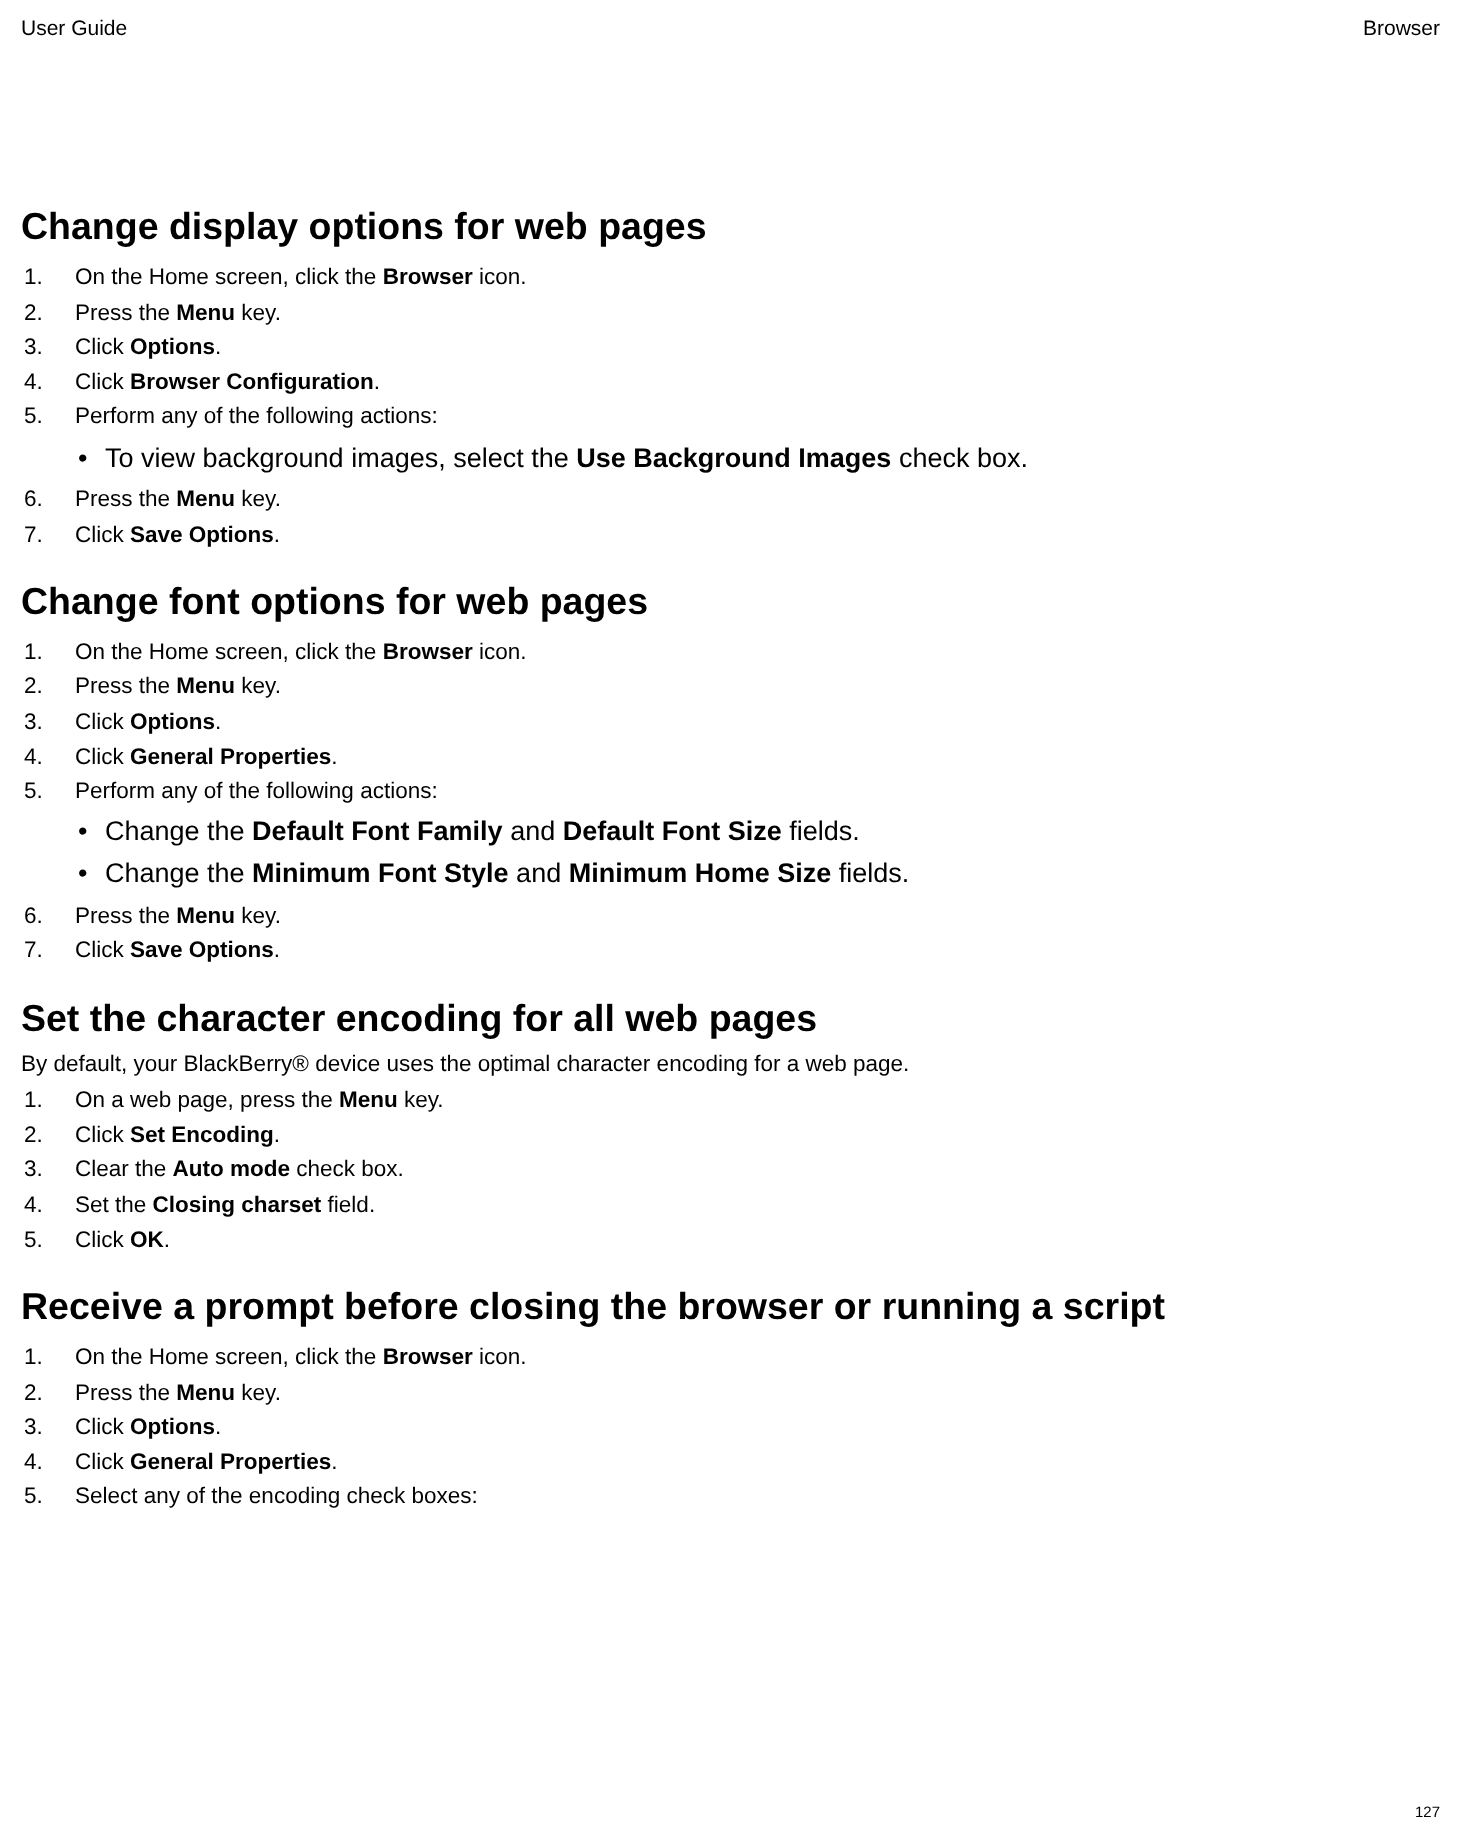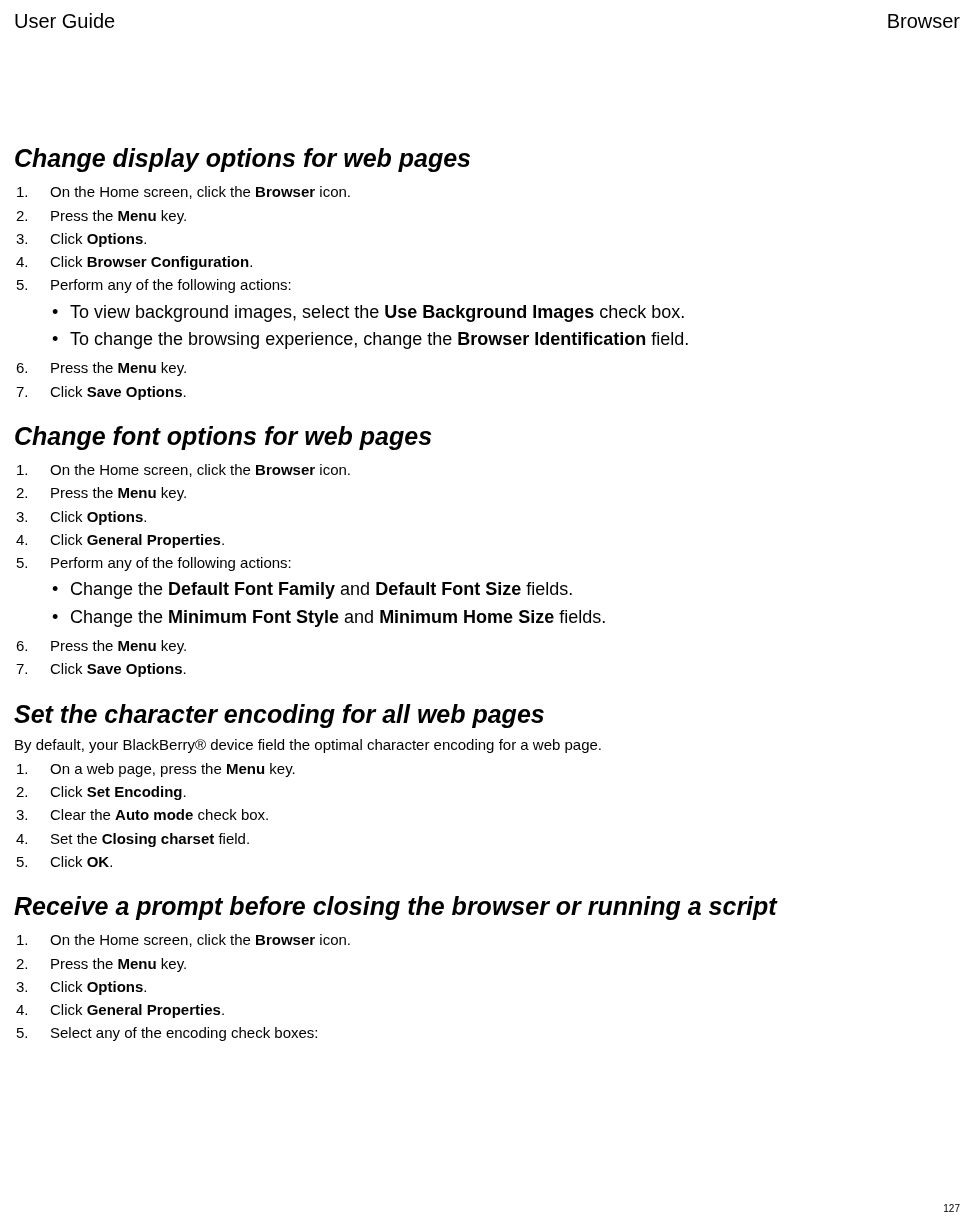--- a/index.html
+++ b/index.html
@@ -12,29 +12,28 @@
   .page {
     width: 974px;
     height: 1228px;
     position: relative;
     box-sizing: border-box;
     padding: 10px 14px 0 14px;
   }
   .header {
     display: flex;
     justify-content: space-between;
-    font-size: 20px;
+    font-size: 14px;
     margin-bottom: 110px;
   }
   h2.section-title {
     font-size: 25px;
     font-weight: 700;
     margin: 18px 0 6px 0;
     line-height: 1.25;
-    font-style: italic;
   }
   .intro {
     font-size: 15px;
     margin: 4px 0 4px 0;
   }
   ol.steps {
     list-style: none;
     padding: 0;
     margin: 0 0 8px 0;
     counter-reset: step;
@@ -90,21 +89,20 @@
   <div id="content">
       <div class="section">
         <h2 class="section-title">Change display options for web pages</h2>
         <ol class="steps">
           <li><span>On the Home screen, click the </span><span class="b">Browser</span><span> icon.</span></li>
           <li><span>Press the </span><span class="b">Menu</span><span> key.</span></li>
           <li><span>Click </span><span class="b">Options</span><span>.</span></li>
           <li><span>Click </span><span class="b">Browser Configuration</span><span>.</span></li>
           <li><span>Perform any of the following actions:</span><ul class="sub">
               <li><span>To view background images, select the </span><span class="b">Use Background Images</span><span> check box.</span></li>
-              <li><span>To change the browsing experience, change the </span><span class="b">Browser Identification</span><span> field.</span></li>
             </ul></li>
           <li><span>Press the </span><span class="b">Menu</span><span> key.</span></li>
           <li><span>Click </span><span class="b">Save Options</span><span>.</span></li>
         </ol>
       </div>
       <div class="section">
         <h2 class="section-title">Change font options for web pages</h2>
         <ol class="steps">
           <li><span>On the Home screen, click the </span><span class="b">Browser</span><span> icon.</span></li>
           <li><span>Press the </span><span class="b">Menu</span><span> key.</span></li>
@@ -113,21 +111,21 @@
           <li><span>Perform any of the following actions:</span><ul class="sub">
               <li><span>Change the </span><span class="b">Default Font Family</span><span> and </span><span class="b">Default Font Size</span><span> fields.</span></li>
               <li><span>Change the </span><span class="b">Minimum Font Style</span><span> and </span><span class="b">Minimum Home Size</span><span> fields.</span></li>
             </ul></li>
           <li><span>Press the </span><span class="b">Menu</span><span> key.</span></li>
           <li><span>Click </span><span class="b">Save Options</span><span>.</span></li>
         </ol>
       </div>
       <div class="section">
         <h2 class="section-title">Set the character encoding for all web pages</h2>
-        <div class="intro">By default, your BlackBerry® device field the optimal character encoding for a web page.</div>
+        <div class="intro">By default, your BlackBerry® device uses the optimal character encoding for a web page.</div>
         <ol class="steps">
           <li><span>On a web page, press the </span><span class="b">Menu</span><span> key.</span></li>
           <li><span>Click </span><span class="b">Set Encoding</span><span>.</span></li>
           <li><span>Clear the </span><span class="b">Auto mode</span><span> check box.</span></li>
           <li><span>Set the </span><span class="b">Closing charset</span><span> field.</span></li>
           <li><span>Click </span><span class="b">OK</span><span>.</span></li>
         </ol>
       </div>
       <div class="section">
         <h2 class="section-title">Receive a prompt before closing the browser or running a script</h2>

